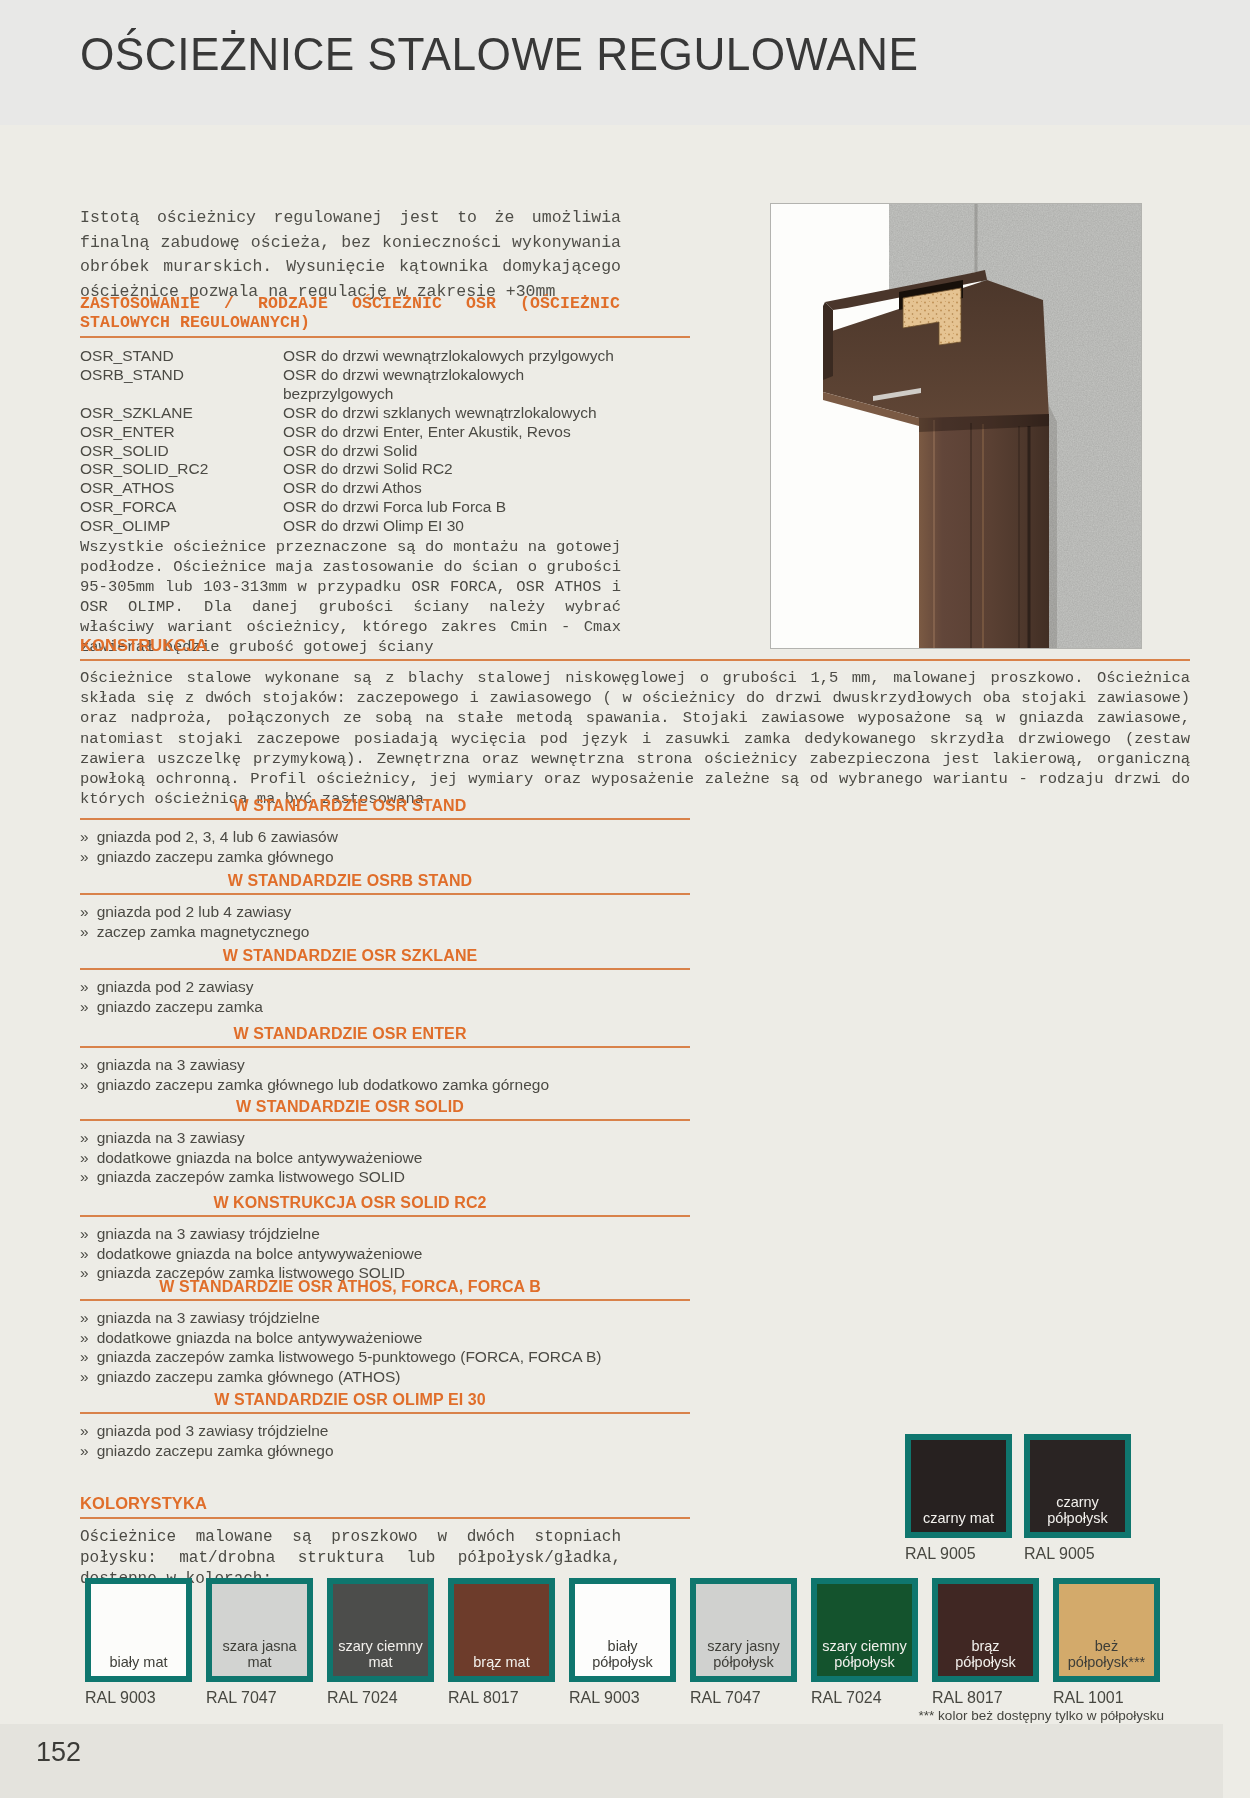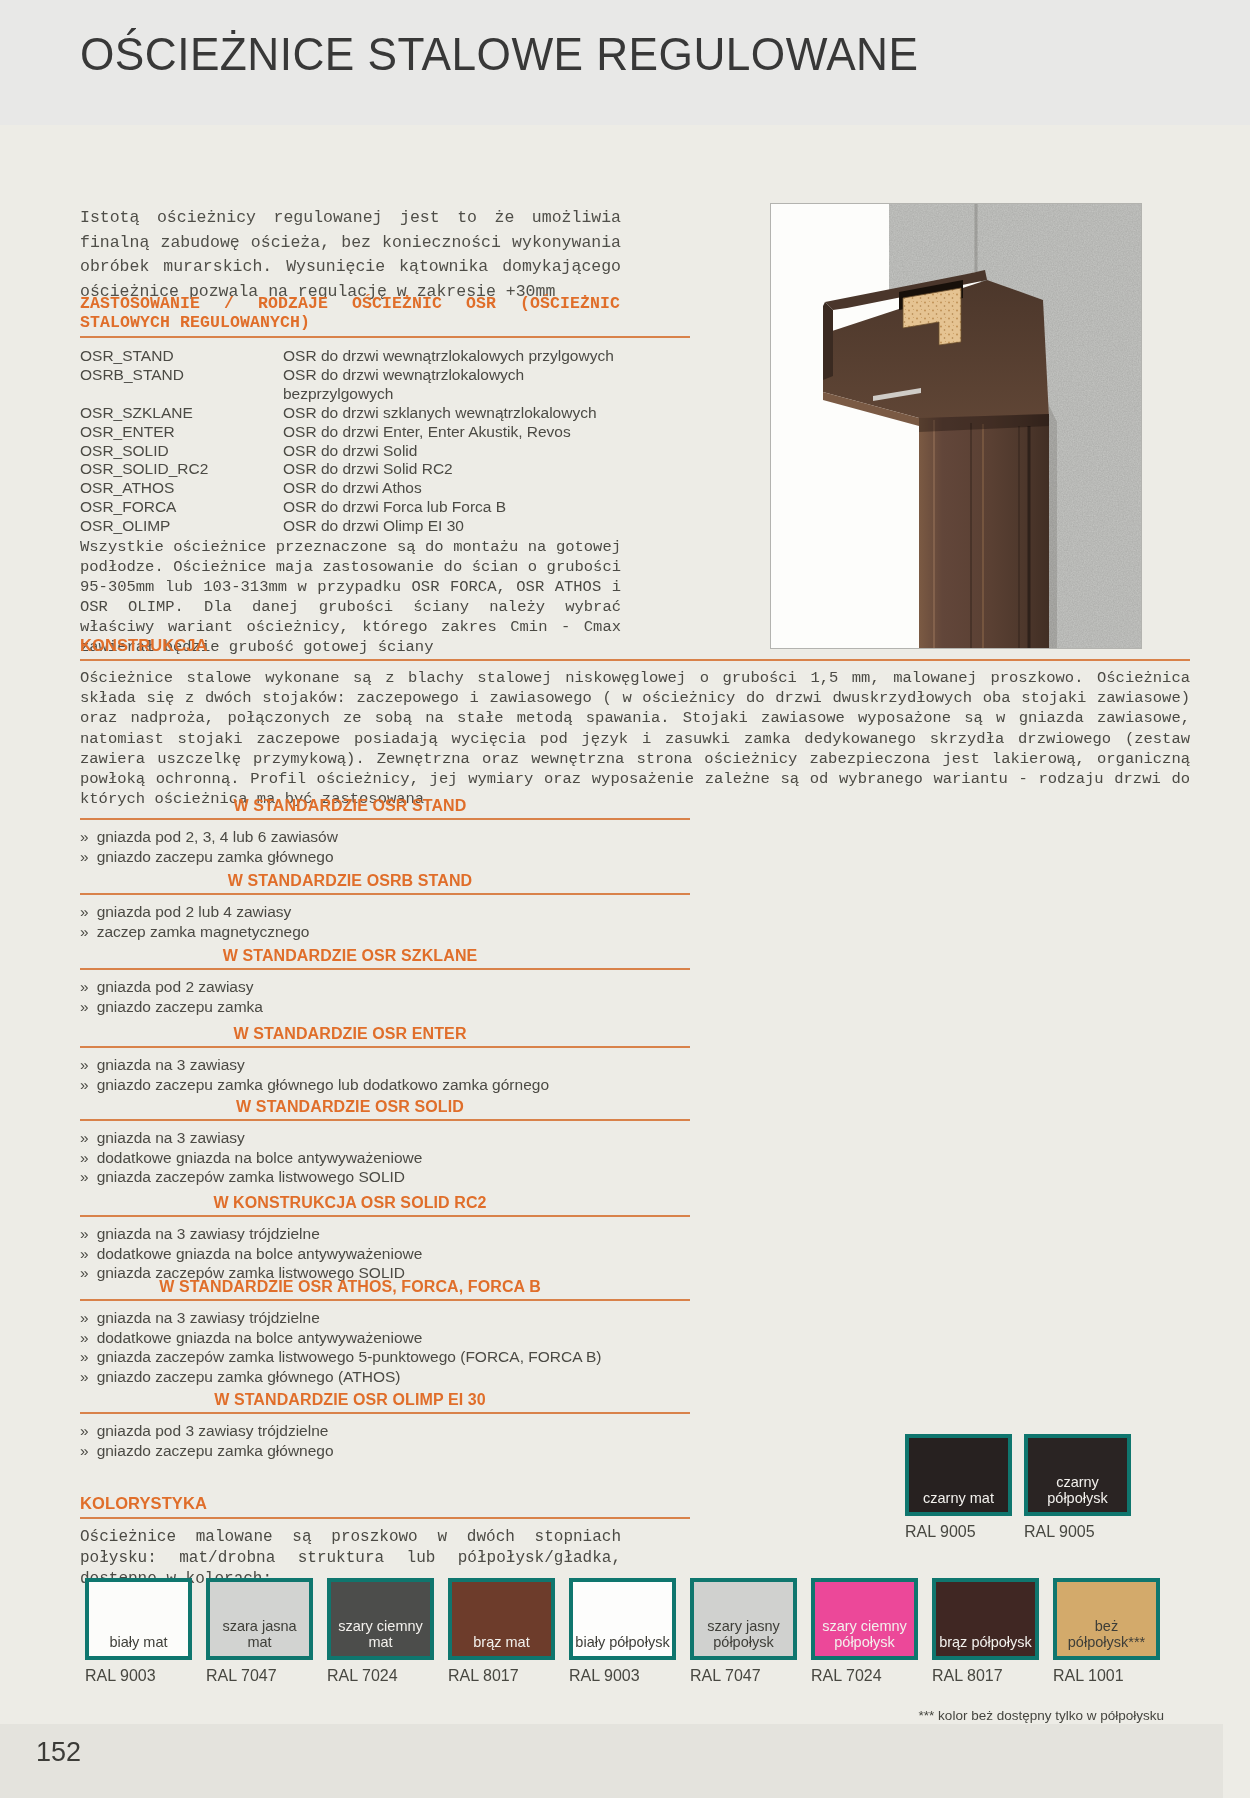--- a/index.html
+++ b/index.html
@@ -48,21 +48,21 @@
   .s5{top:1098px}.s6{top:1194px}.s7{top:1278px}.s8{top:1391px}
 
   .kolor{position:absolute;left:80px;top:1494px;width:541px;}
   .kolor p{margin:8px 0 0 0;font-size:16px;line-height:21px;color:#4b4a44;}
 
   
   .swatch-row{position:absolute;display:flex;}
   .swatch-row.toprow{left:905px;top:1434px;gap:12px;}
   .swatch-row.bottomrow{left:85px;top:1578px;gap:14px;}
   .swatch-cell{width:107px;flex:0 0 107px;}
-  .swatch{position:relative;width:107px;height:82px;border:4px solid #0f766e;box-sizing:border-box;}
+  .swatch{position:relative;width:107px;height:104px;border:6px solid #0f766e;box-sizing:border-box;}
   .swatch-label{position:absolute;left:2px;right:2px;bottom:6px;text-align:center;
                 font-size:14.5px;line-height:16px;}
   .swatch.light .swatch-label{color:#f3f1ed;}
   .swatch.dark .swatch-label{color:#3e3e38;}
   .ral{margin-top:7px;font-size:16px;color:#474740;}
   .footnote{position:absolute;right:86px;top:1708px;font-size:13.5px;color:#45453f;}
 
   
   .footer{position:absolute;left:0;top:1724px;width:1223px;height:74px;background:#e4e3dd;}
   .pagenum{position:absolute;left:36px;top:13px;font-size:27px;color:#3c3c38;}
@@ -419,21 +419,21 @@
       </div>
 
       <div class="swatch-cell">
         <div class="swatch dark" style="background: rgb(208, 209, 207);">
           <span class="swatch-label">szary jasny półpołysk</span>
         </div>
         <div class="ral">RAL 7047</div>
       </div>
 
       <div class="swatch-cell">
-        <div class="swatch light" style="background: #ec4899;">
+        <div class="swatch light" style="background: #14532d;">
           <span class="swatch-label">szary ciemny półpołysk</span>
         </div>
         <div class="ral">RAL 7024</div>
       </div>
 
       <div class="swatch-cell">
         <div class="swatch light" style="background: rgb(64, 39, 35);">
           <span class="swatch-label">brąz półpołysk</span>
         </div>
         <div class="ral">RAL 8017</div>

